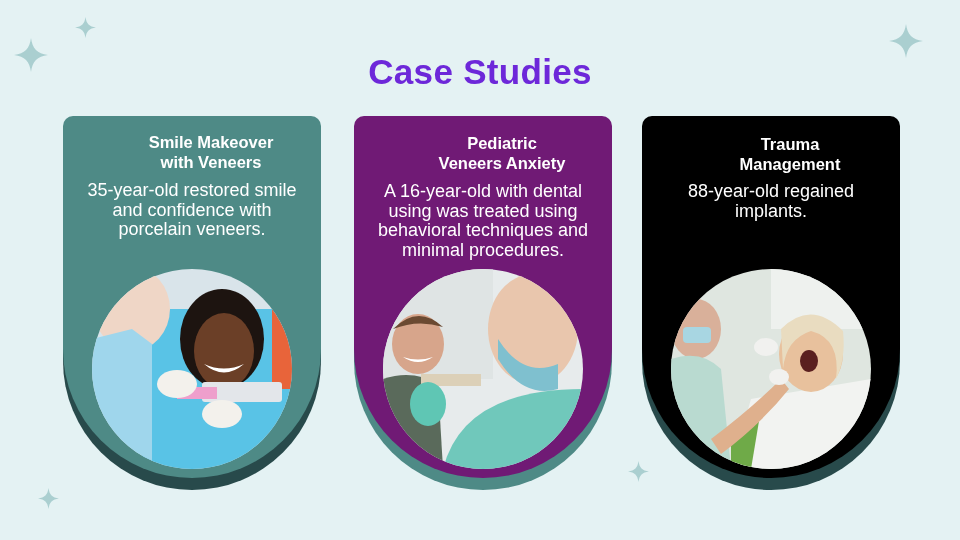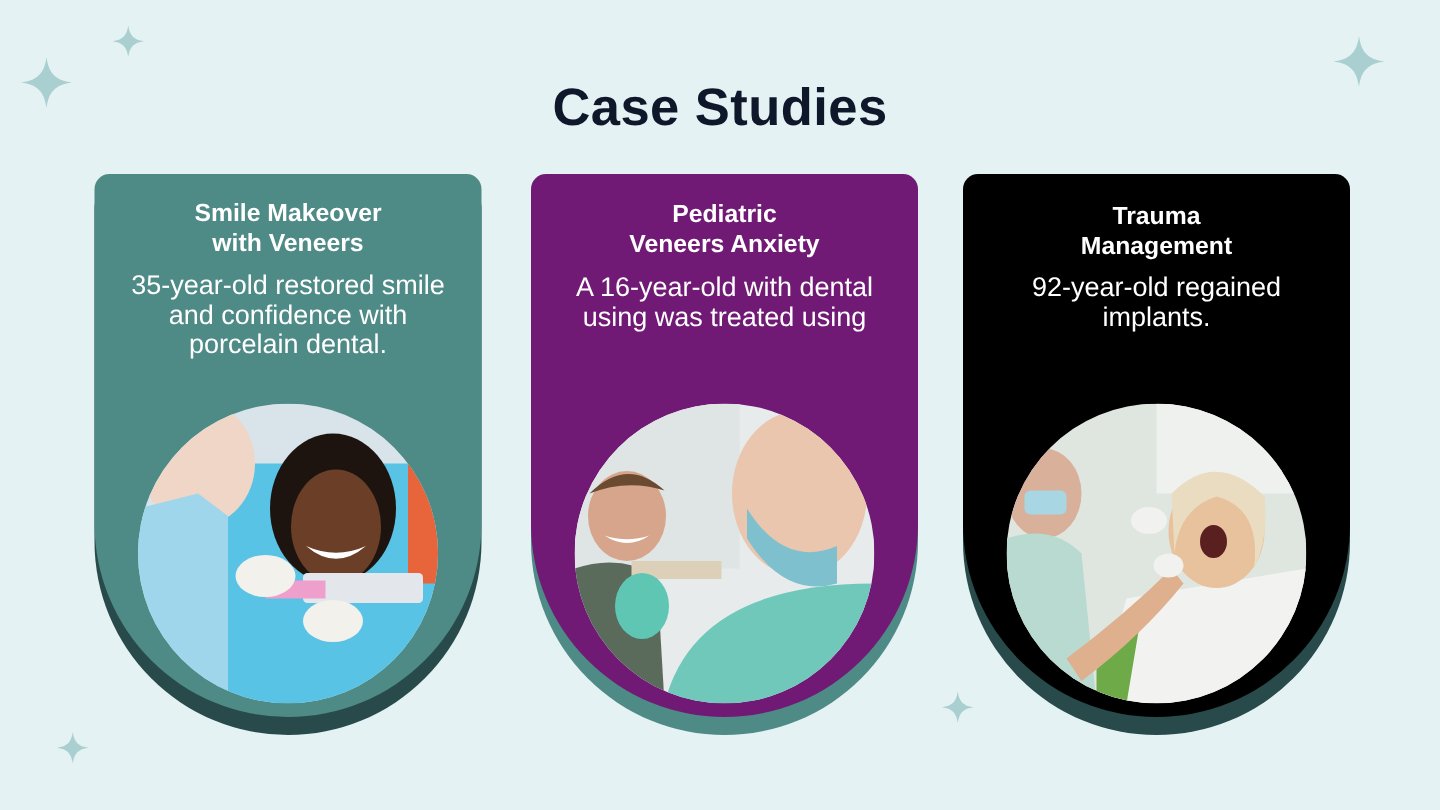--- a/index.html
+++ b/index.html
@@ -1,27 +1,27 @@
 <!DOCTYPE html>
 <html><head>
 <meta charset="utf-8">
 <style>
   html, body { margin:0; padding:0; }
   body { width:960px; height:540px; background:#e4f2f3; position:relative; overflow:hidden;
          font-family:"Liberation Sans", "DejaVu Sans", sans-serif; }
   .sparkle { position:absolute; }
   .title { position:absolute; top:52px; left:0; width:960px; text-align:center;
-           font-size:35px; font-weight:bold; color:#0f172a; letter-spacing:0.3px; }
+           font-size:35px; font-weight:bold; color:#6d28d9; letter-spacing:0.3px; }
   .card-wrap { position:absolute; top:116px; width:258px; height:374px; }
   .card-shadow { position:absolute; left:0; top:12px; width:258px; height:362px;
                  border-radius:10px 10px 129px 129px / 10px 10px 129px 129px; }
   .card { position:absolute; left:0; top:0; width:258px; height:362px;
           border-radius:10px 10px 129px 129px / 10px 10px 129px 129px; }
   .card-title { position:absolute; left:0; width:100%; text-align:center; color:#ffffff;
-                font-size:16.5px; font-weight:bold; line-height:20px; }
+                font-size:16.5px; font-weight:bold; line-height:20px;padding-left:19px; }
   .card-desc { position:absolute; left:0; width:100%; text-align:center; color:#ffffff;
                font-size:18px; line-height:19.5px; }
   .photo { position:absolute; border-radius:50%; overflow:hidden; }
   .photo svg { display:block; }
 </style>
 </head>
 <body>
 
 <svg class="sparkle" style="left:14px;top:38px" width="34" height="34" viewBox="0 0 34 34">
     <path d="M17 0 C18.5 11 23 15.5 34 17 C23 18.5 18.5 23 17 34 C15.5 23 11 18.5 0 17 C11 15.5 15.5 11 17 0Z" fill="#aacfd0"></path>
@@ -44,21 +44,21 @@
 <div class="card-wrap" style="left:63px">
   <div class="card-shadow" style="background:#284a4b"></div>
   <div class="card" style="background:#4e8a86">
     <div class="card-title" style="top:16px">
       <div>Smile Makeover</div>
       <div>with Veneers</div>
     </div>
     <div class="card-desc" style="top:65px">
       <div>35-year-old restored smile</div>
       <div>and confidence with</div>
-      <div>porcelain dental.</div>
+      <div>porcelain veneers.</div>
     </div>
     <div class="photo" style="left:29px;top:153px;width:200px;height:200px" title="Smiling woman with dentist holding veneer shade guide">
       <svg width="200" height="200" viewBox="0 0 200 200">
         <rect width="200" height="200" fill="#d9e4ea"></rect>
         <rect x="50" y="40" width="150" height="160" fill="#59c3e6"></rect>
         <rect x="180" y="40" width="20" height="80" fill="#e8643a"></rect>
         <ellipse cx="130" cy="70" rx="42" ry="50" fill="#1d1410"></ellipse>
         <ellipse cx="132" cy="82" rx="30" ry="38" fill="#6b3f27"></ellipse>
         <path d="M112 95 Q132 112 152 95 Q132 104 112 95Z" fill="#fff"></path>
         <rect x="110" y="113" width="80" height="20" rx="3" fill="#e3e6ea"></rect>
@@ -75,20 +75,22 @@
 <div class="card-wrap" style="left:354px">
   <div class="card-shadow" style="background:#4e8a86"></div>
   <div class="card" style="background:#701a75">
     <div class="card-title" style="top:17px">
       <div>Pediatric</div>
       <div>Veneers Anxiety</div>
     </div>
     <div class="card-desc" style="top:66px">
       <div>A 16-year-old with dental</div>
       <div>using was treated using</div>
+      <div>behavioral techniques and</div>
+      <div>minimal procedures.</div>
     </div>
     <div class="photo" style="left:29px;top:153px;width:200px;height:200px" title="Smiling teenage boy with dentist holding shade guide">
       <svg width="200" height="200" viewBox="0 0 200 200">
         <rect width="200" height="200" fill="#e7ebec"></rect>
         <rect x="0" y="0" width="110" height="110" fill="#dfe4e4"></rect>
         <ellipse cx="35" cy="75" rx="26" ry="30" fill="#d7a58b"></ellipse>
         <path d="M10 60 Q35 35 60 58 Q35 50 10 60Z" fill="#6b4a32"></path>
         <path d="M20 88 Q35 98 50 88 Q35 93 20 88Z" fill="#fff"></path>
         <path d="M0 110 Q30 100 55 115 L60 200 L0 200Z" fill="#5a6a5b"></path>
         <rect x="38" y="105" width="60" height="12" fill="#dcd0b8"></rect>
@@ -102,21 +104,21 @@
 </div>
 
 <div class="card-wrap" style="left:642px">
   <div class="card-shadow" style="background:#284a4b"></div>
   <div class="card" style="background:#000000">
     <div class="card-title" style="top:18px">
       <div>Trauma</div>
       <div>Management</div>
     </div>
     <div class="card-desc" style="top:66px">
-      <div>92-year-old regained</div>
+      <div>88-year-old regained</div>
       <div>implants.</div>
     </div>
     <div class="photo" style="left:29px;top:153px;width:200px;height:200px" title="Older woman in dental chair being examined by dentist">
       <svg width="200" height="200" viewBox="0 0 200 200">
         <rect width="200" height="200" fill="#dfe6e0"></rect>
         <rect x="100" y="0" width="100" height="60" fill="#eef1ee"></rect>
         <path d="M60 200 L80 130 L200 110 L200 200Z" fill="#f2f3f1"></path>
         <path d="M60 160 L90 140 L80 200 L60 200Z" fill="#6faa48"></path>
         <ellipse cx="140" cy="85" rx="32" ry="38" fill="#e8c19d"></ellipse>
         <path d="M110 60 Q140 30 172 62 Q175 90 165 110 Q170 70 140 62 Q115 70 112 100Z" fill="#e9dcc0"></path>

